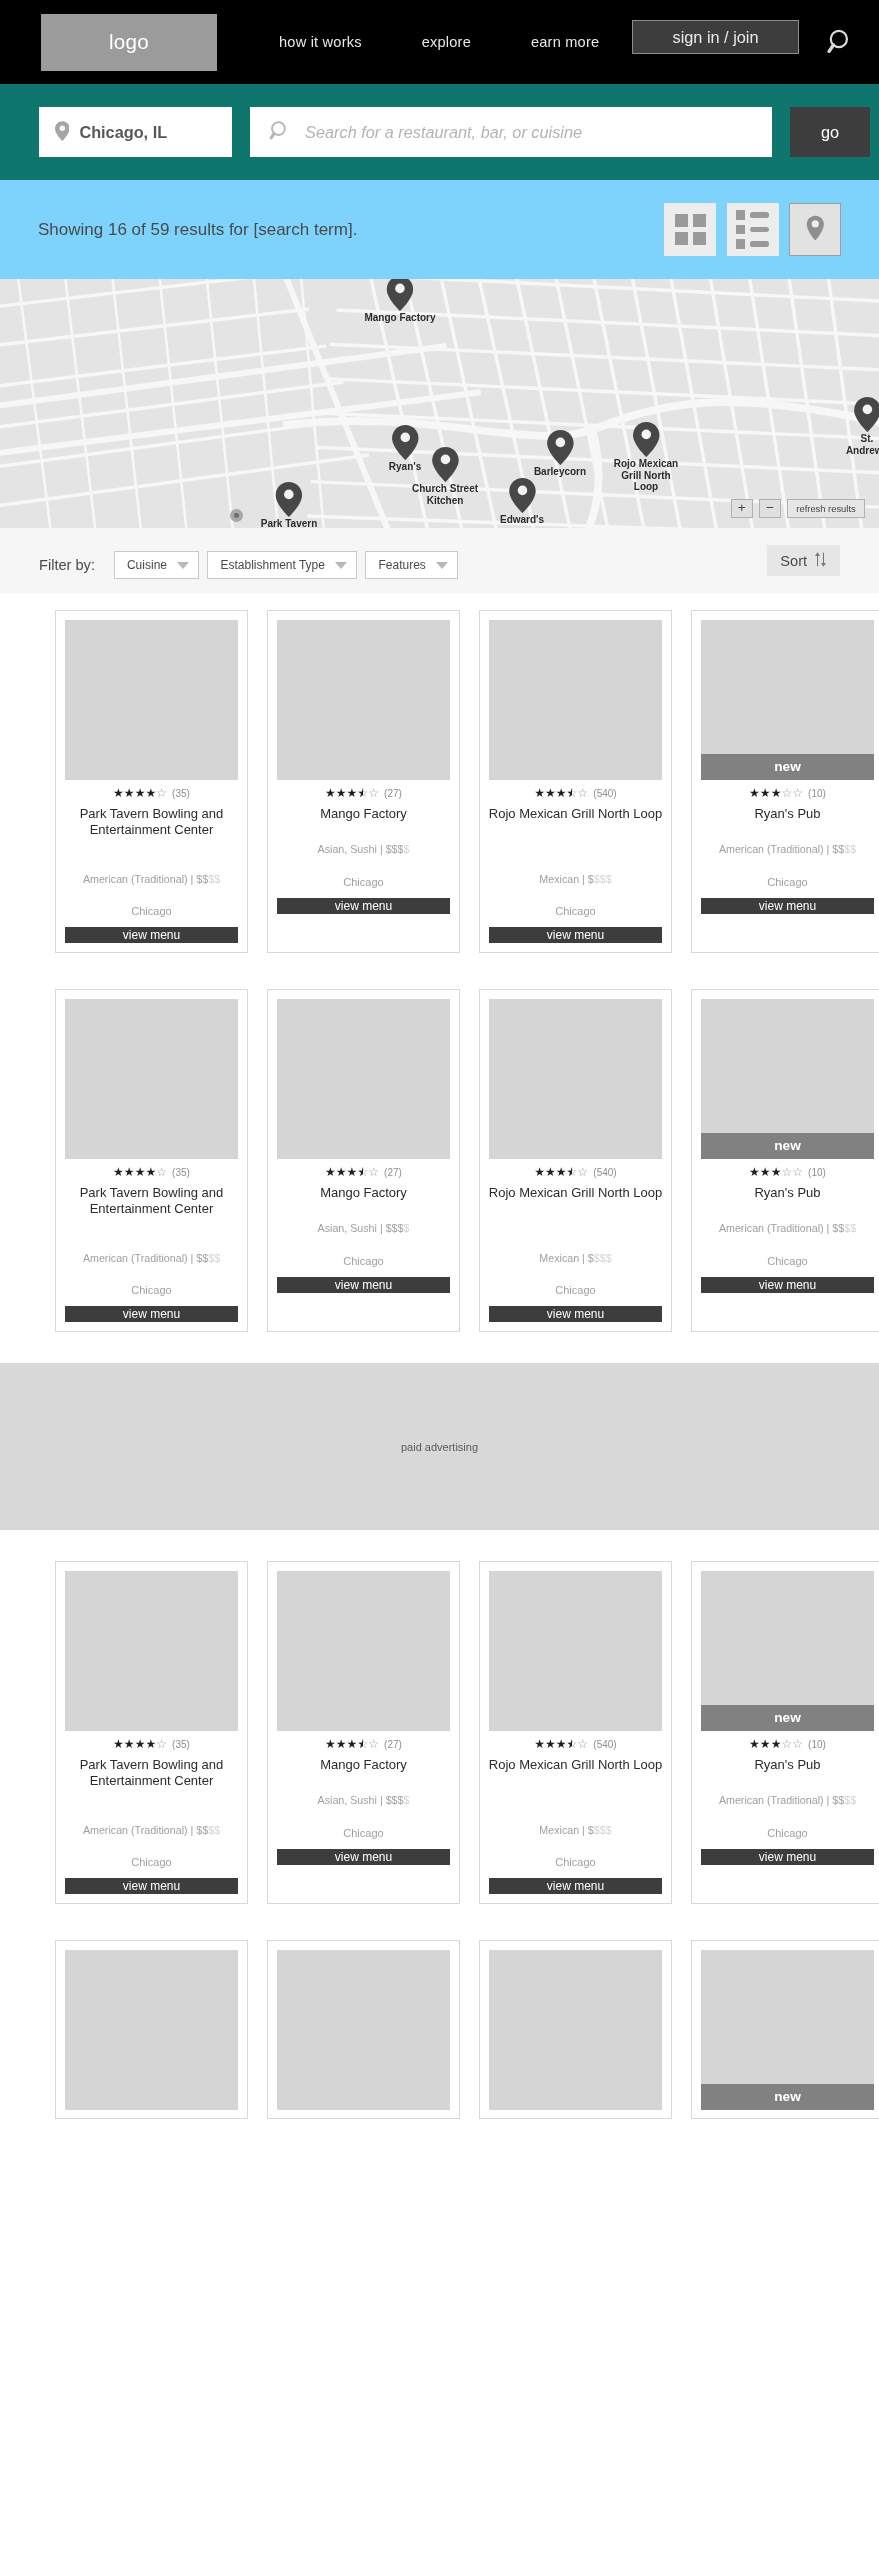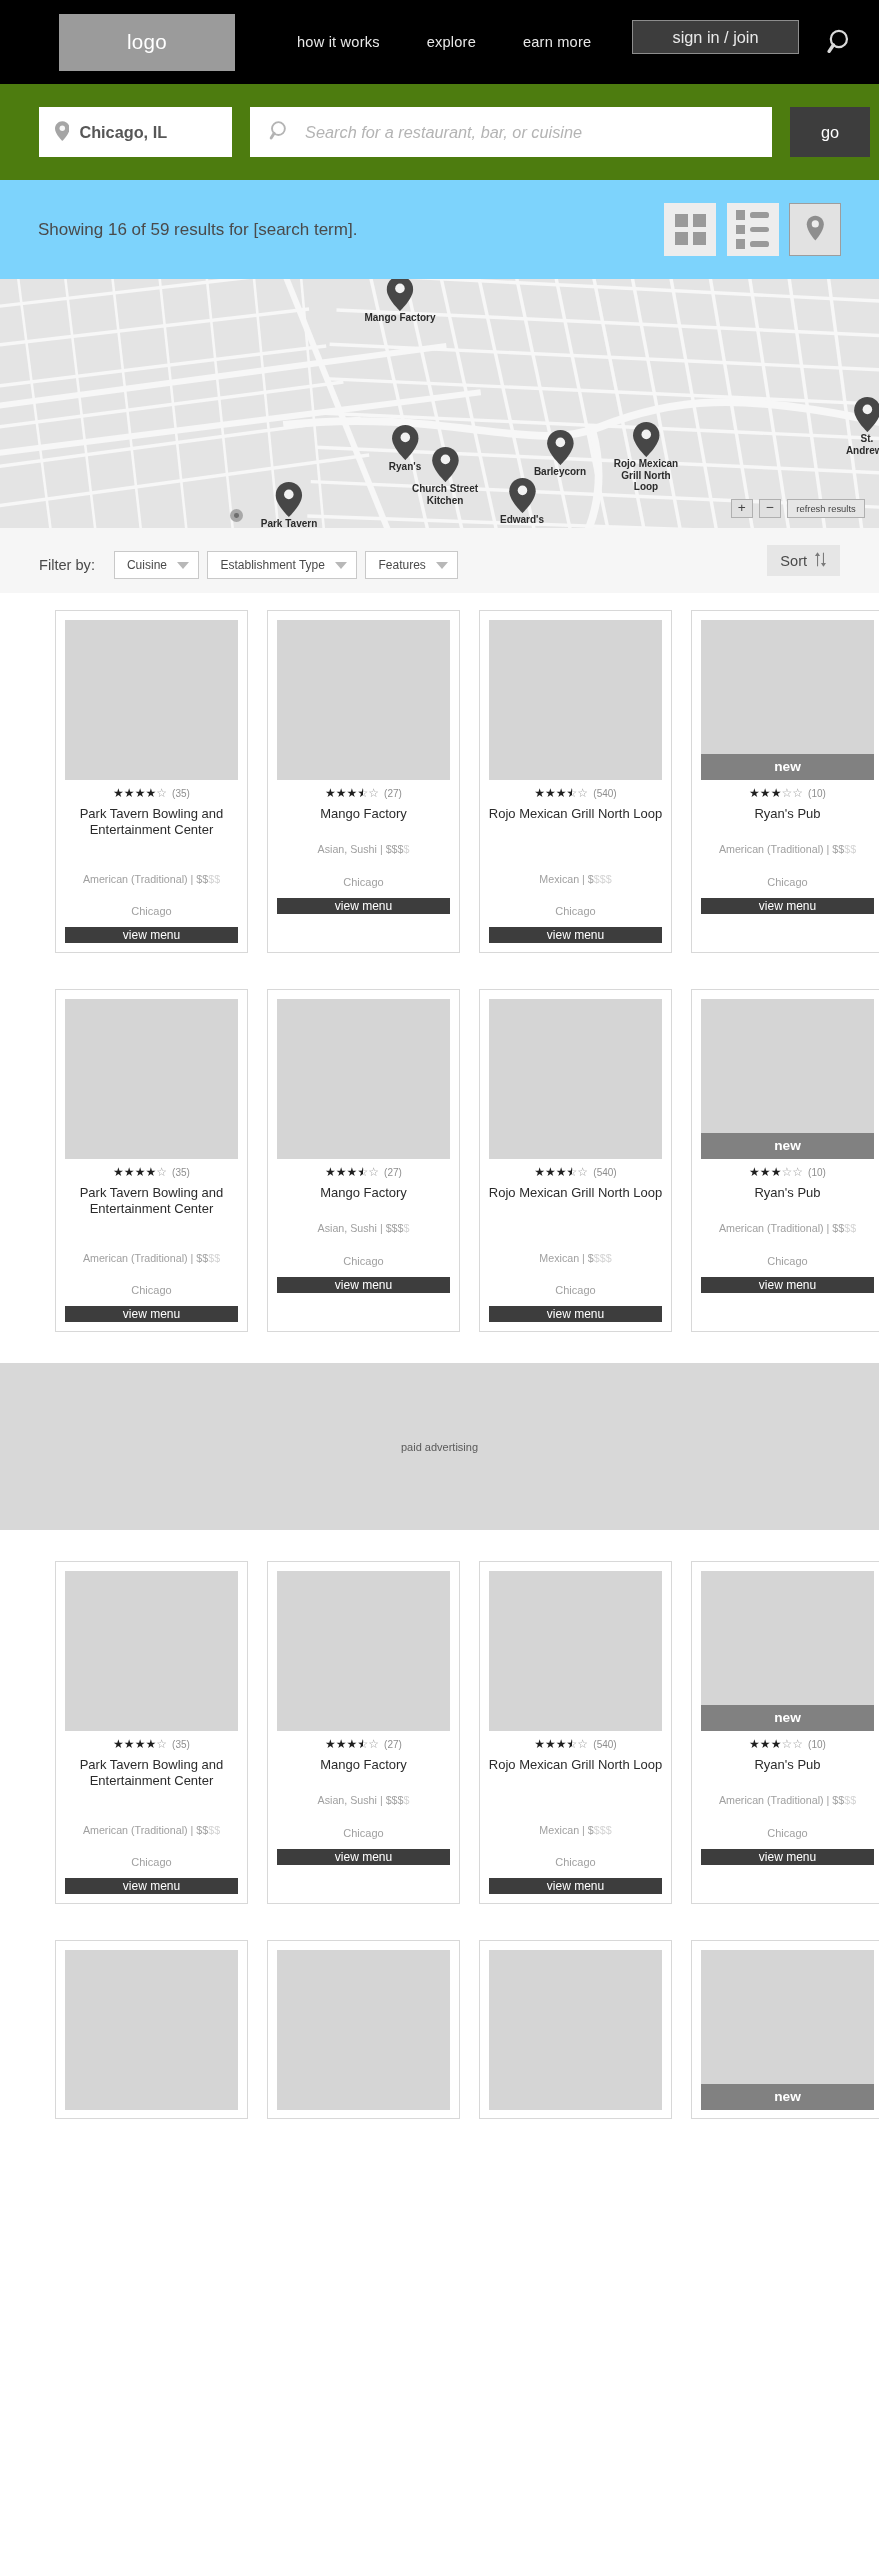--- a/index.html
+++ b/index.html
@@ -11,41 +11,41 @@
     width:879px;
     overflow-x:hidden;
   }
 
   
   .topnav{
     height:84px; background:#000000;
     display:flex; align-items:center; position:relative;
   }
   .logo-box{
-    width:176px; height:57px; margin-left:59px;
+    width:176px; height:57px; margin-left:41px;
     background:#9b9b9b; color:#ffffff;
     display:flex; align-items:center; justify-content:center;
     font-size:20.6px; letter-spacing:0.3px;
   }
-  .navlinks{ display:flex; align-items:center; margin-left:62px; gap:47px; }
+  .navlinks{ display:flex; align-items:center; margin-left:62px; gap:60px; }
   .navlinks a{
     color:#e8e8e8; font-size:14.6px; text-decoration:none; letter-spacing:0.2px;
   }
   .signin{
     position:absolute; left:632px; top:20px;
     width:167px; height:34px;
     background:#3d3d3d; border:0.9px solid #8d8d8d;
     color:#e9e9e9; font-size:16.3px;
     display:flex; align-items:center; justify-content:center;
   }
   .nav-search-icon{ position:absolute; left:827px; top:28px; }
 
   
   .searchband{
-    background:#4d7c0f; height:96px;
+    background:#0f766e; height:96px;
     display:flex; align-items:center; padding-left:39px;
   }
   .loc-field{
     width:193px; height:50px; background:#ffffff;
     display:flex; align-items:center; padding-left:15.5px; gap:10.3px;
   }
   .loc-field .txt{ font-size:16.3px; color:#575757; font-weight:bold; }
   .q-field{
     width:522px; height:50px; background:#ffffff; margin-left:18px;
     display:flex; align-items:center; padding-left:19px; gap:15.5px;

